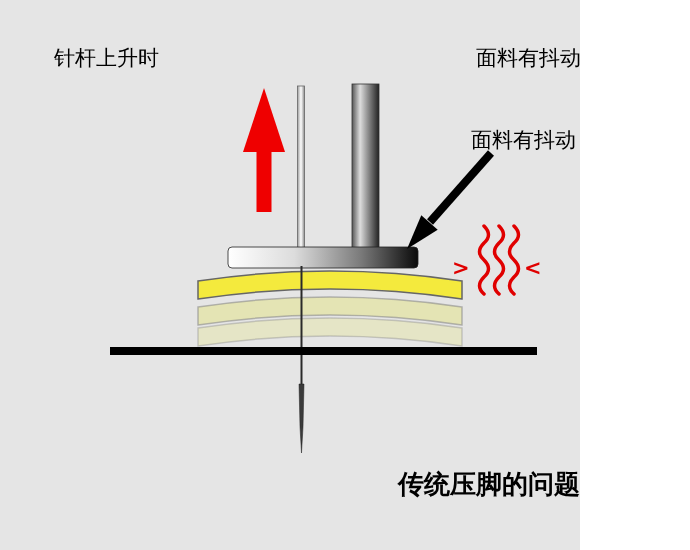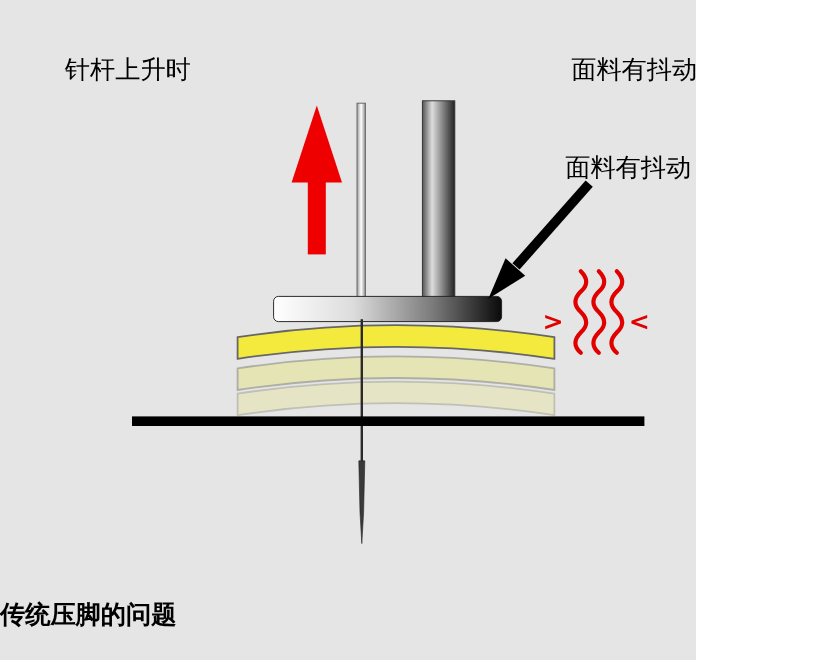--- a/index.html
+++ b/index.html
@@ -15,23 +15,23 @@
     position:absolute;
     color:#000;
     font-size:21px;
     line-height:1.2;
     white-space:nowrap;
   }
   .lbl-needle{left:54px;top:46px;}
   .lbl-presser1{left:476px;top:46px;}
   .lbl-presser2{left:471px;top:100px;margin-top:28px;}
   .caption{
-    position:absolute;left:0;right:0;top:498px;
-    text-align:left;
-    font-size:21px;font-weight:bold;color:#000;
+    position:absolute;left:0;right:0;top:467px;
+    text-align:right;
+    font-size:26px;font-weight:bold;color:#000;
   }
   .vib-mark{
     position:absolute;
     color:#e00000;
     font-size:21px;font-weight:bold;
   }
   .vib-left{left:452px;top:256px;}
   .vib-right{left:524px;top:256px;}
 </style>
 </head>

